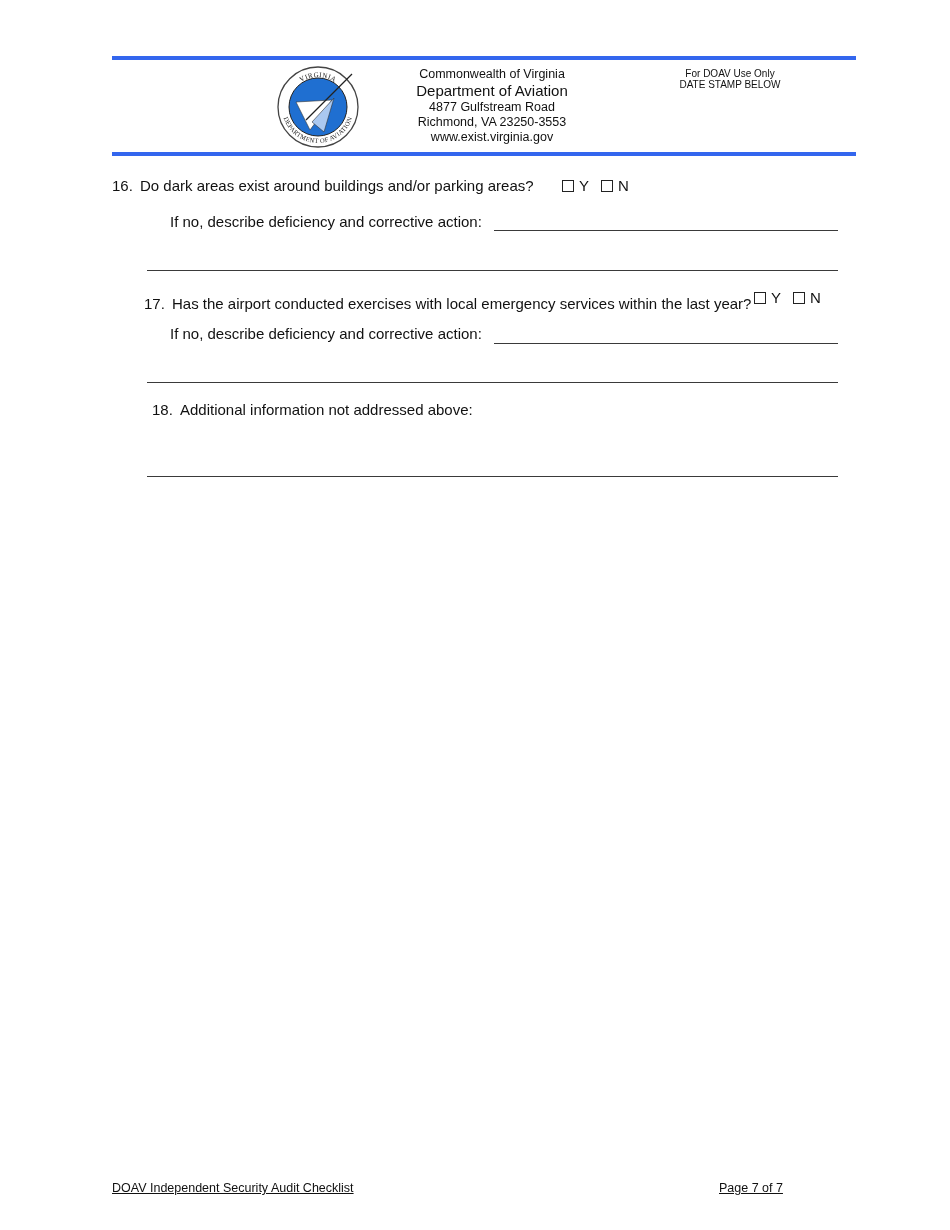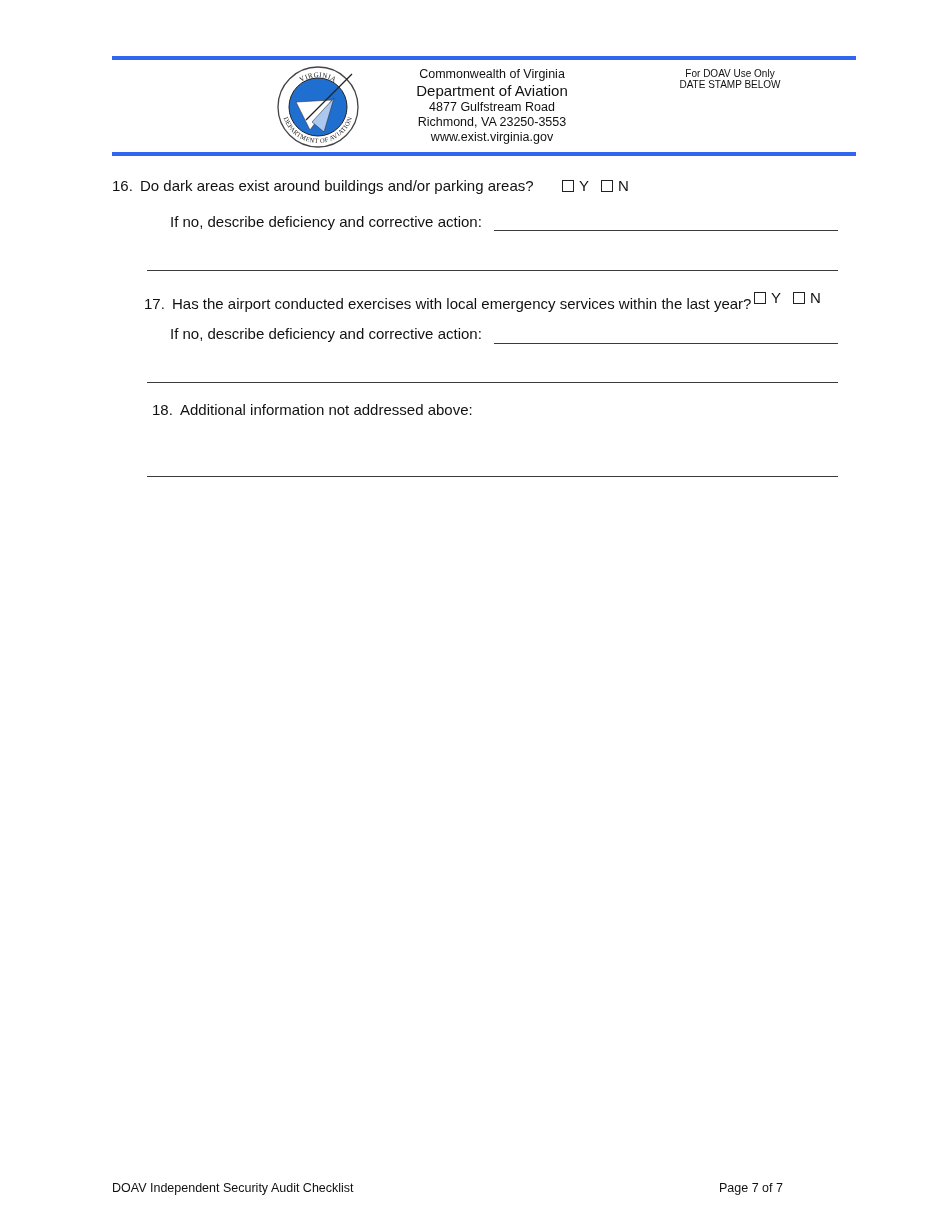--- a/index.html
+++ b/index.html
@@ -83,20 +83,21 @@
       background: #fff;
       cursor: pointer;
     }
     .cb-label { margin-right: 12px; }
     .footer-left, .footer-right {
       position: absolute;
       top: 1181px;
       font-size: 12.5px;
       line-height: 15px;
       white-space: nowrap;
+      text-decoration: underline;
     }
     .footer-left { left: 112px; }
     .footer-right { left: 719px; text-align: center; }
   </style>
 </head>
 <body>
 
 <div class="blue-bar" style="top:56px;"></div>
 
 <div class="logo">

